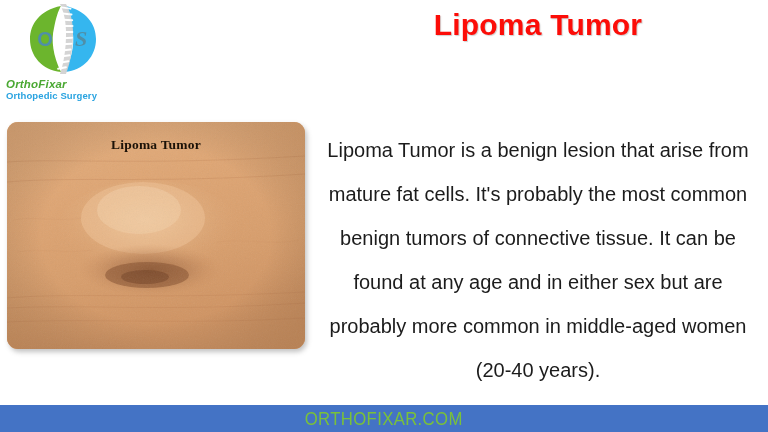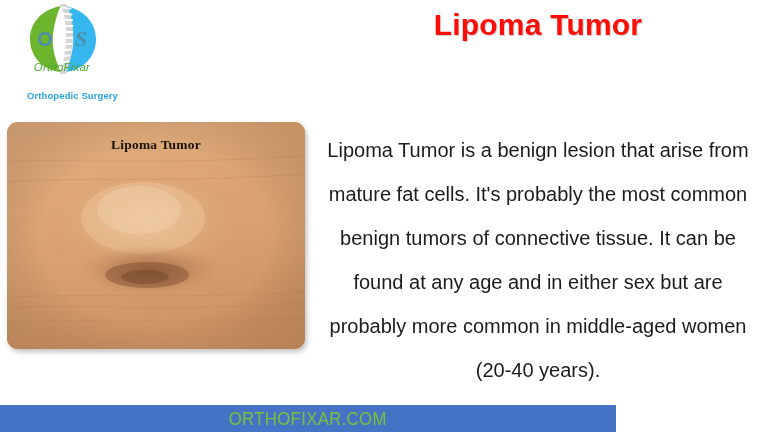--- a/index.html
+++ b/index.html
@@ -26,36 +26,36 @@
   #logo-mark {
     position: absolute;
     left: 14px;
     top: 0px;
     width: 84px;
     height: 70px;
   }
   #brand-name {
     position: absolute;
     left: 0;
-    top: 57px;
+    top: 74px;
     width: 112px;
-    text-align: center;
+    text-align: left;
     font-size: 11.5px;
-    font-weight: normal;
+    font-weight: bold;
     font-style: italic;
     color: #4aa832;
     letter-spacing: 0.2px;
     white-space: nowrap;
   }
   #brand-tagline {
     position: absolute;
     left: 0;
     top: 86px;
     width: 112px;
-    text-align: right;
+    text-align: left;
     font-size: 9.5px;
     font-weight: bold;
     color: #29a3e0;
     letter-spacing: 0.1px;
     white-space: nowrap;
   }
 
   
   #page-title {
     position: absolute;
@@ -110,21 +110,21 @@
     font-size: 20px;
     line-height: 44px;
     color: #1c1c1c;
   }
 
   
   #footer-bar {
     position: absolute;
     left: 0;
     top: 405px;
-    width: 616px;
+    width: 768px;
     height: 27px;
     background: #4473c5;
     display: flex;
     align-items: center;
     justify-content: center;
   }
   #footer-text {
     font-family: "Liberation Sans Narrow", "Liberation Sans", sans-serif;
     font-size: 19px;
     color: #7ac13a;

